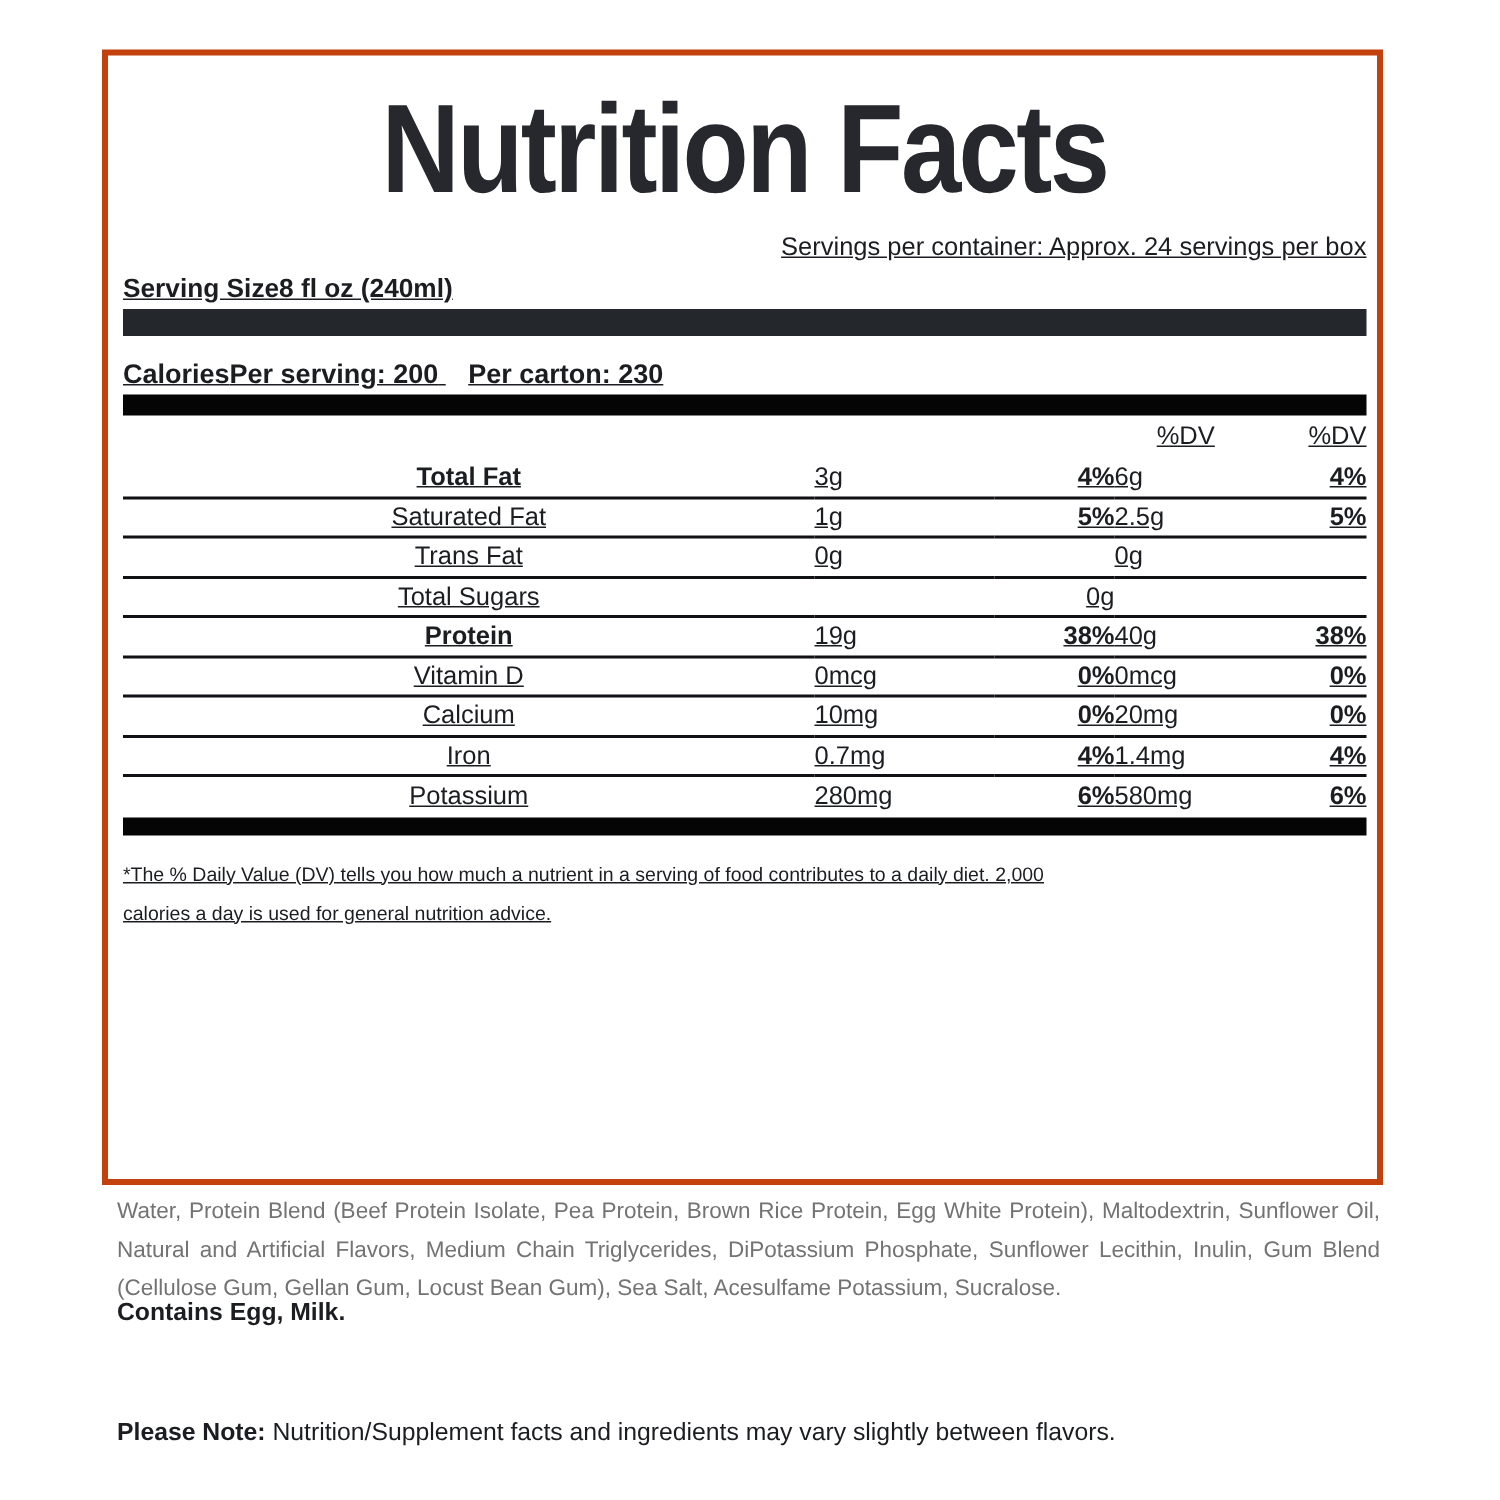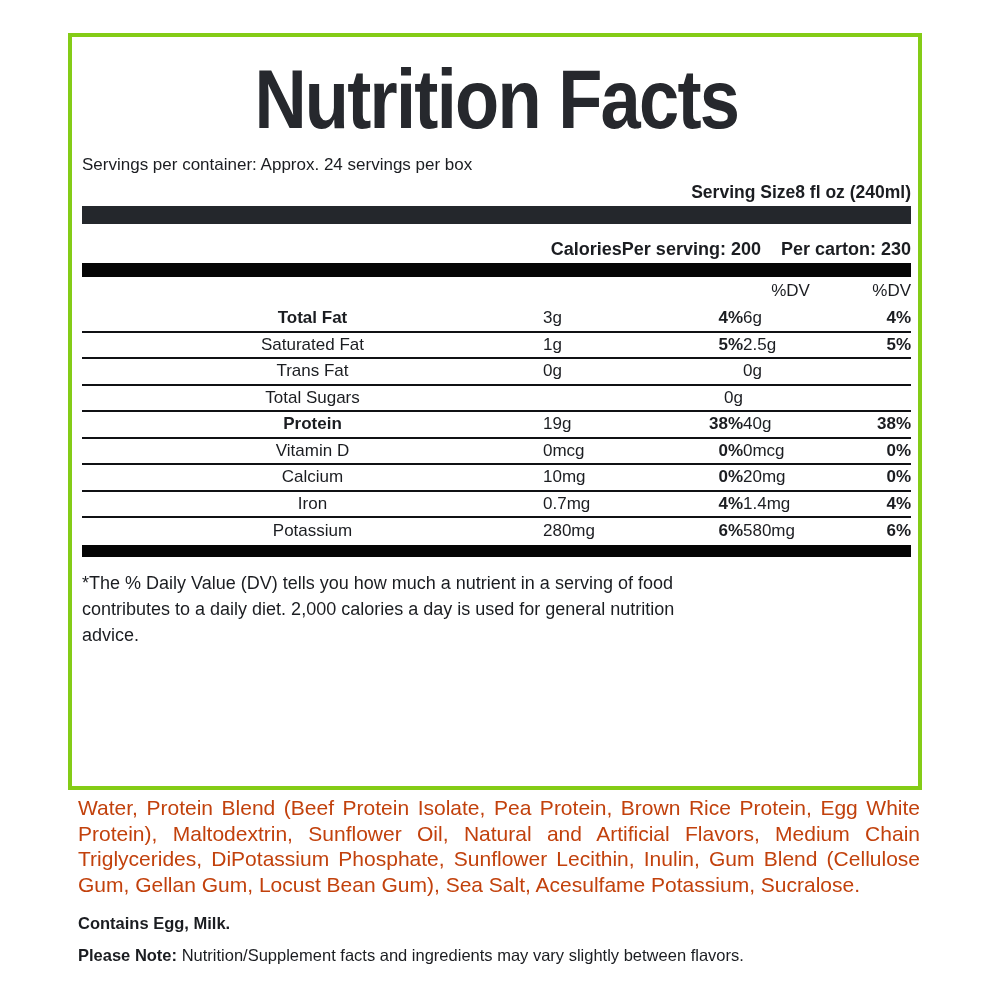--- a/index.html
+++ b/index.html
@@ -12,63 +12,64 @@
     font-family: "Liberation Sans", sans-serif;
     color: #1b1d21;
     overflow: hidden;
   }
   .label-box {
     position: absolute;
     left: 68px;
     top: 33px;
     width: 854px;
     height: 757px;
-    border: 4px solid #84cc16;
+    border: 4px solid #c2410c;
     background: #ffffff;
     padding: 0 7px 0 10px;
+    text-decoration: underline;
   }
   .title {
     margin-top: 14px;
     height: 96px;
     line-height: 96px;
     text-align: center;
     font-size: 84px;
     font-weight: bold;
     letter-spacing: -2px;
     color: #26282d;
     white-space: nowrap;
   }
   .title-inner { display: inline-block; transform: scaleX(0.86); transform-origin: center; }
   .servings-line {
     margin-top: 7px;
     font-size: 17px;
     line-height: 22px;
     color: #1b1d21;
+    text-align: right;
   }
   .split-row {
     display: flex;
-    justify-content: flex-end;
+    justify-content: flex-start;
     align-items: baseline;
   }
   .serving-size-row {
     margin-top: 5px;
     font-size: 17.5px;
     line-height: 23px;
     font-weight: bold;
   }
   .bar { width: 829px; }
   .bar-serving { margin-top: 2px; height: 18px; background: #24272c; }
   .bar-calories { margin-top: 2px; height: 14px; background: #050505; }
   .bar-bottom { margin-top: 1px; height: 12px; background: #050505; }
   .calories-row {
     margin-top: 13px;
     font-size: 18px;
     line-height: 24px;
     font-weight: bold;
-    margin-left: 16px;
   }
   .cal-right span + span { margin-left: 15px; }
   table.nutrients {
     width: 829px;
     border-collapse: collapse;
     table-layout: fixed;
     font-size: 17px;
   }
   col.c-label { width: 461px; }
   col.c-v1 { width: 120px; }
@@ -85,38 +86,38 @@
   }
   tr.nutrient-row:last-child td { border-bottom: none; }
   td.n-name { text-align: center; }
   td.n-name.bold { font-weight: bold; }
   td.n-val { text-align: left; }
   td.n-dv { text-align: right; font-weight: bold; }
   td.n-dv.plain { font-weight: normal; }
   .footnote {
     margin-top: 13px;
     width: 640px;
-    font-size: 18px;
+    font-size: 13px;
     line-height: 26px;
     color: #1b1d21;
   }
   .ingredients {
     position: absolute;
     left: 78px;
     top: 795px;
     width: 842px;
-    font-size: 21px;
+    font-size: 15px;
     line-height: 25.5px;
     text-align: justify;
-    color: #c2410c;
+    color: #737373;
   }
   .contains {
     position: absolute;
     left: 78px;
-    top: 914px;
+    top: 866px;
     font-size: 16.5px;
     font-weight: bold;
   }
   .please-note {
     position: absolute;
     left: 78px;
     top: 946px;
     font-size: 16.5px;
   }
   .please-note .pn-label { font-weight: bold; }

